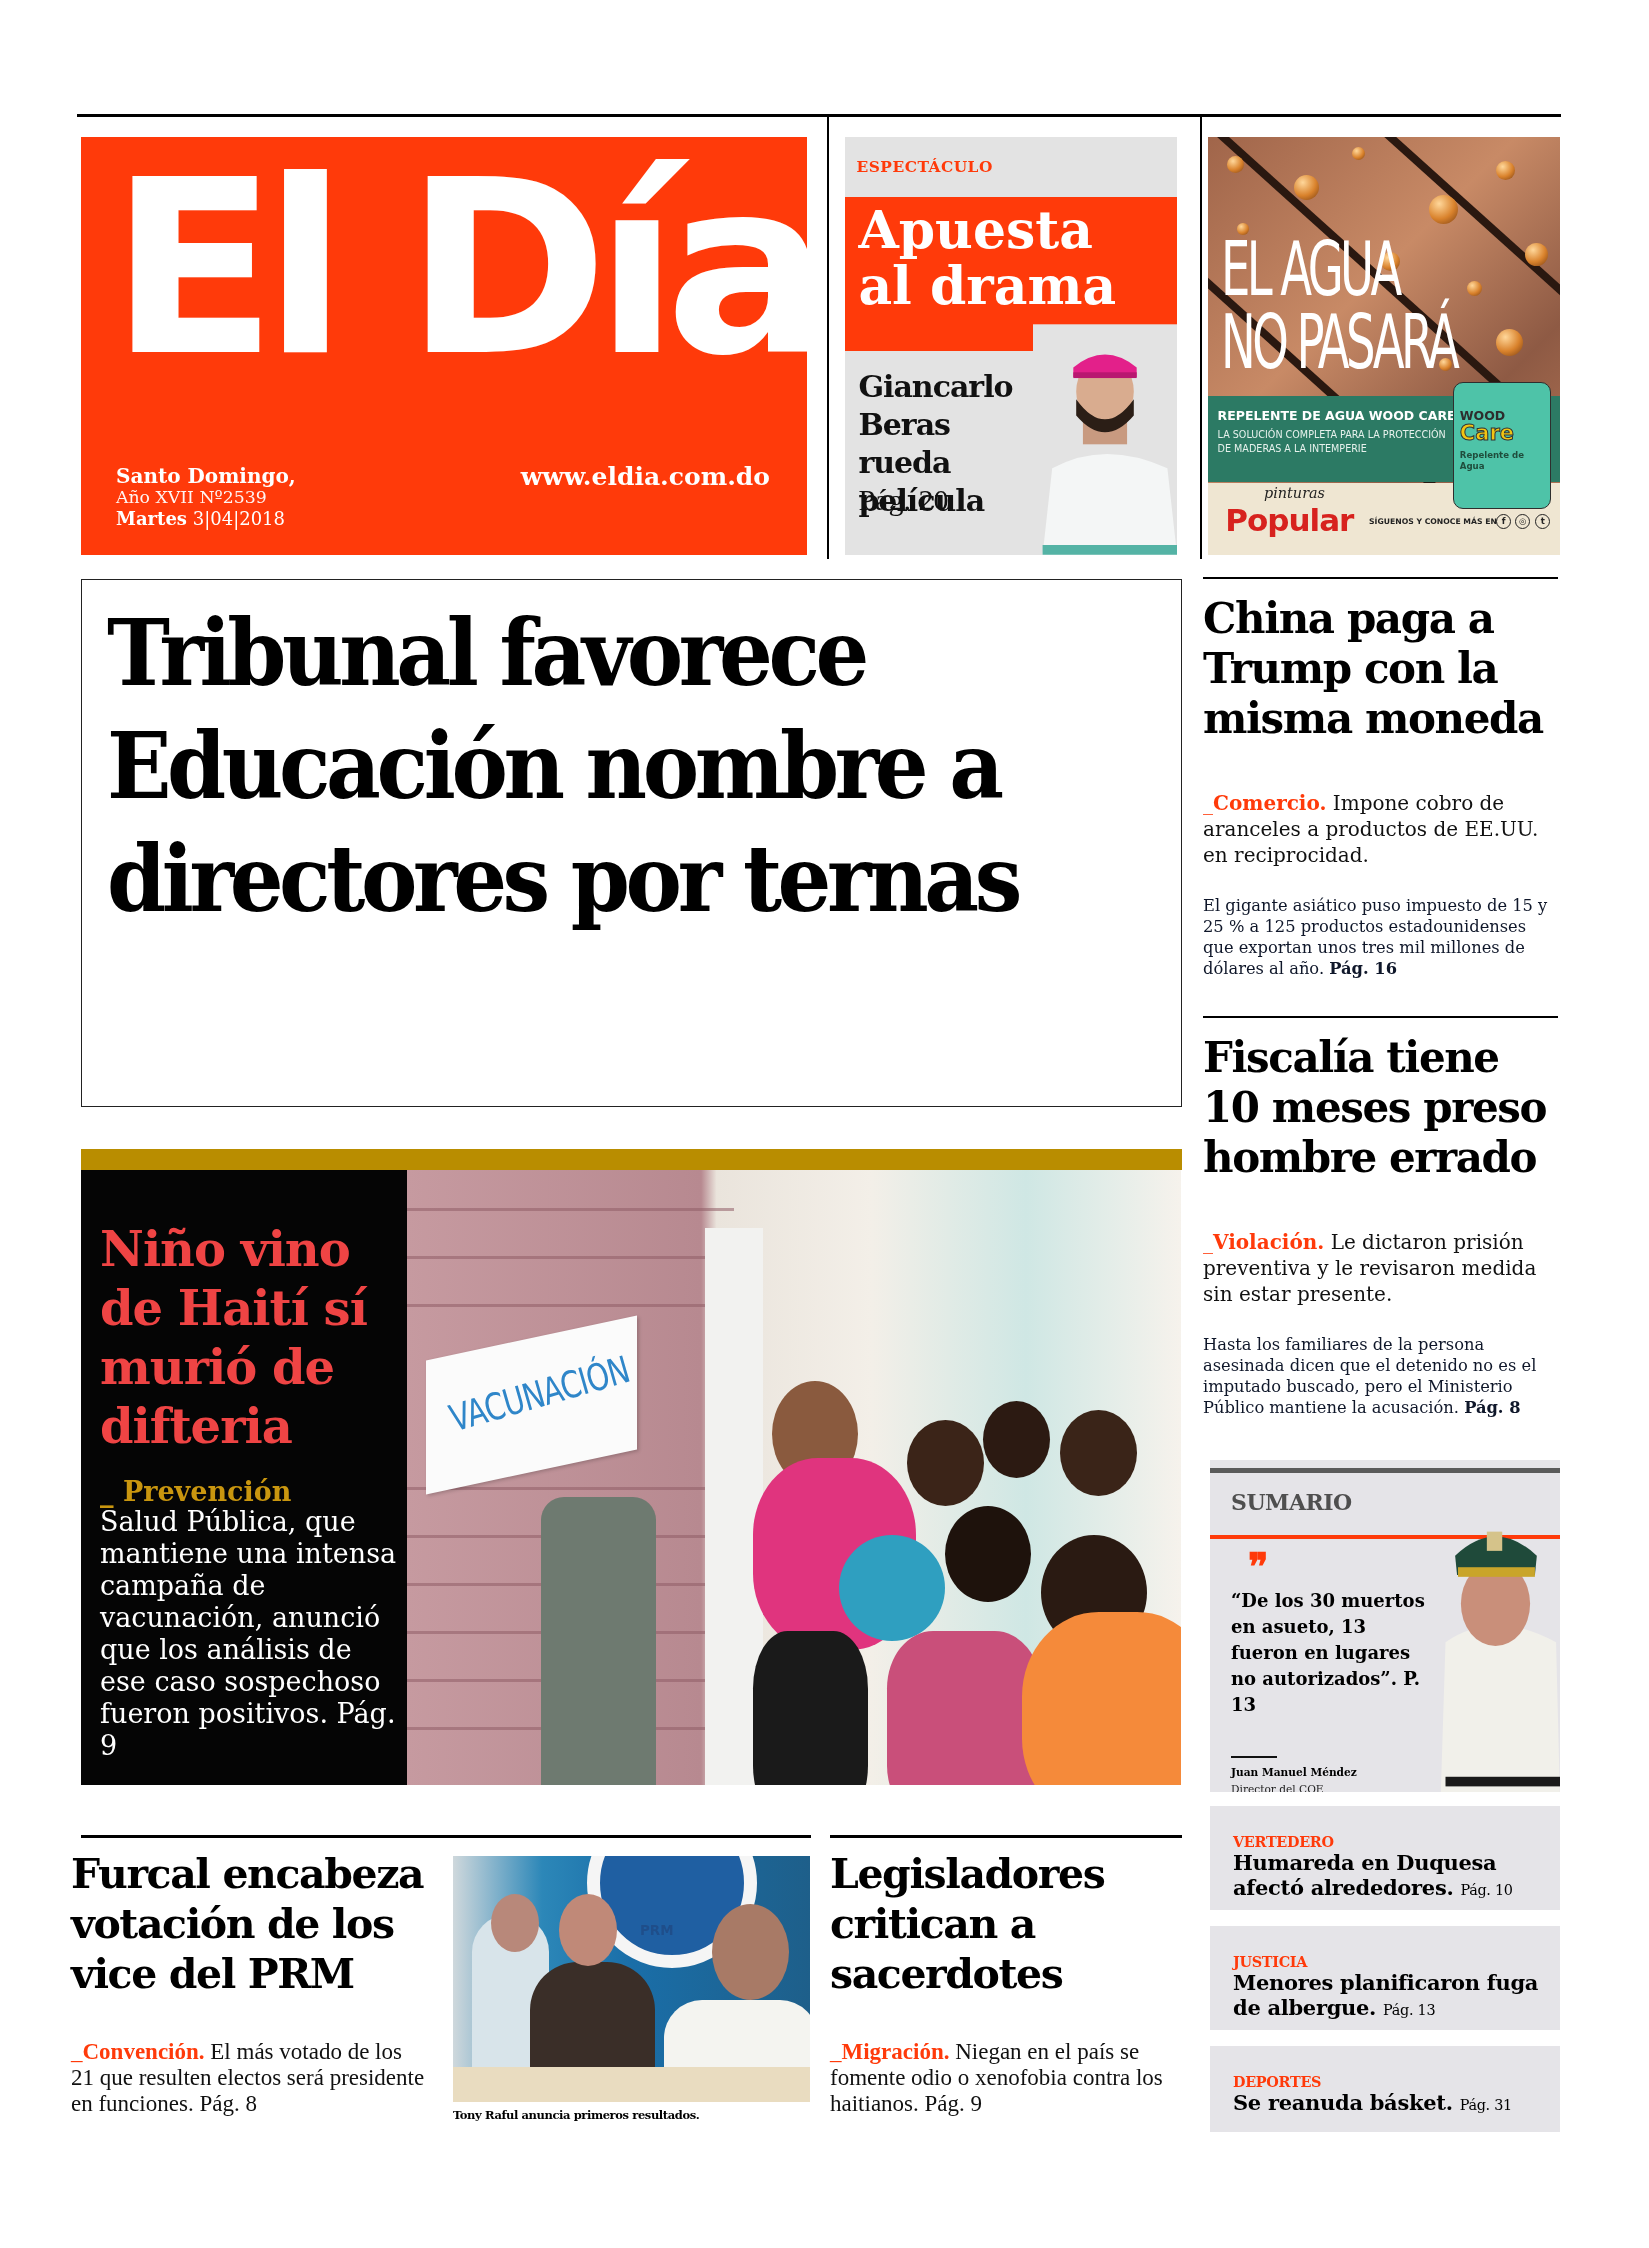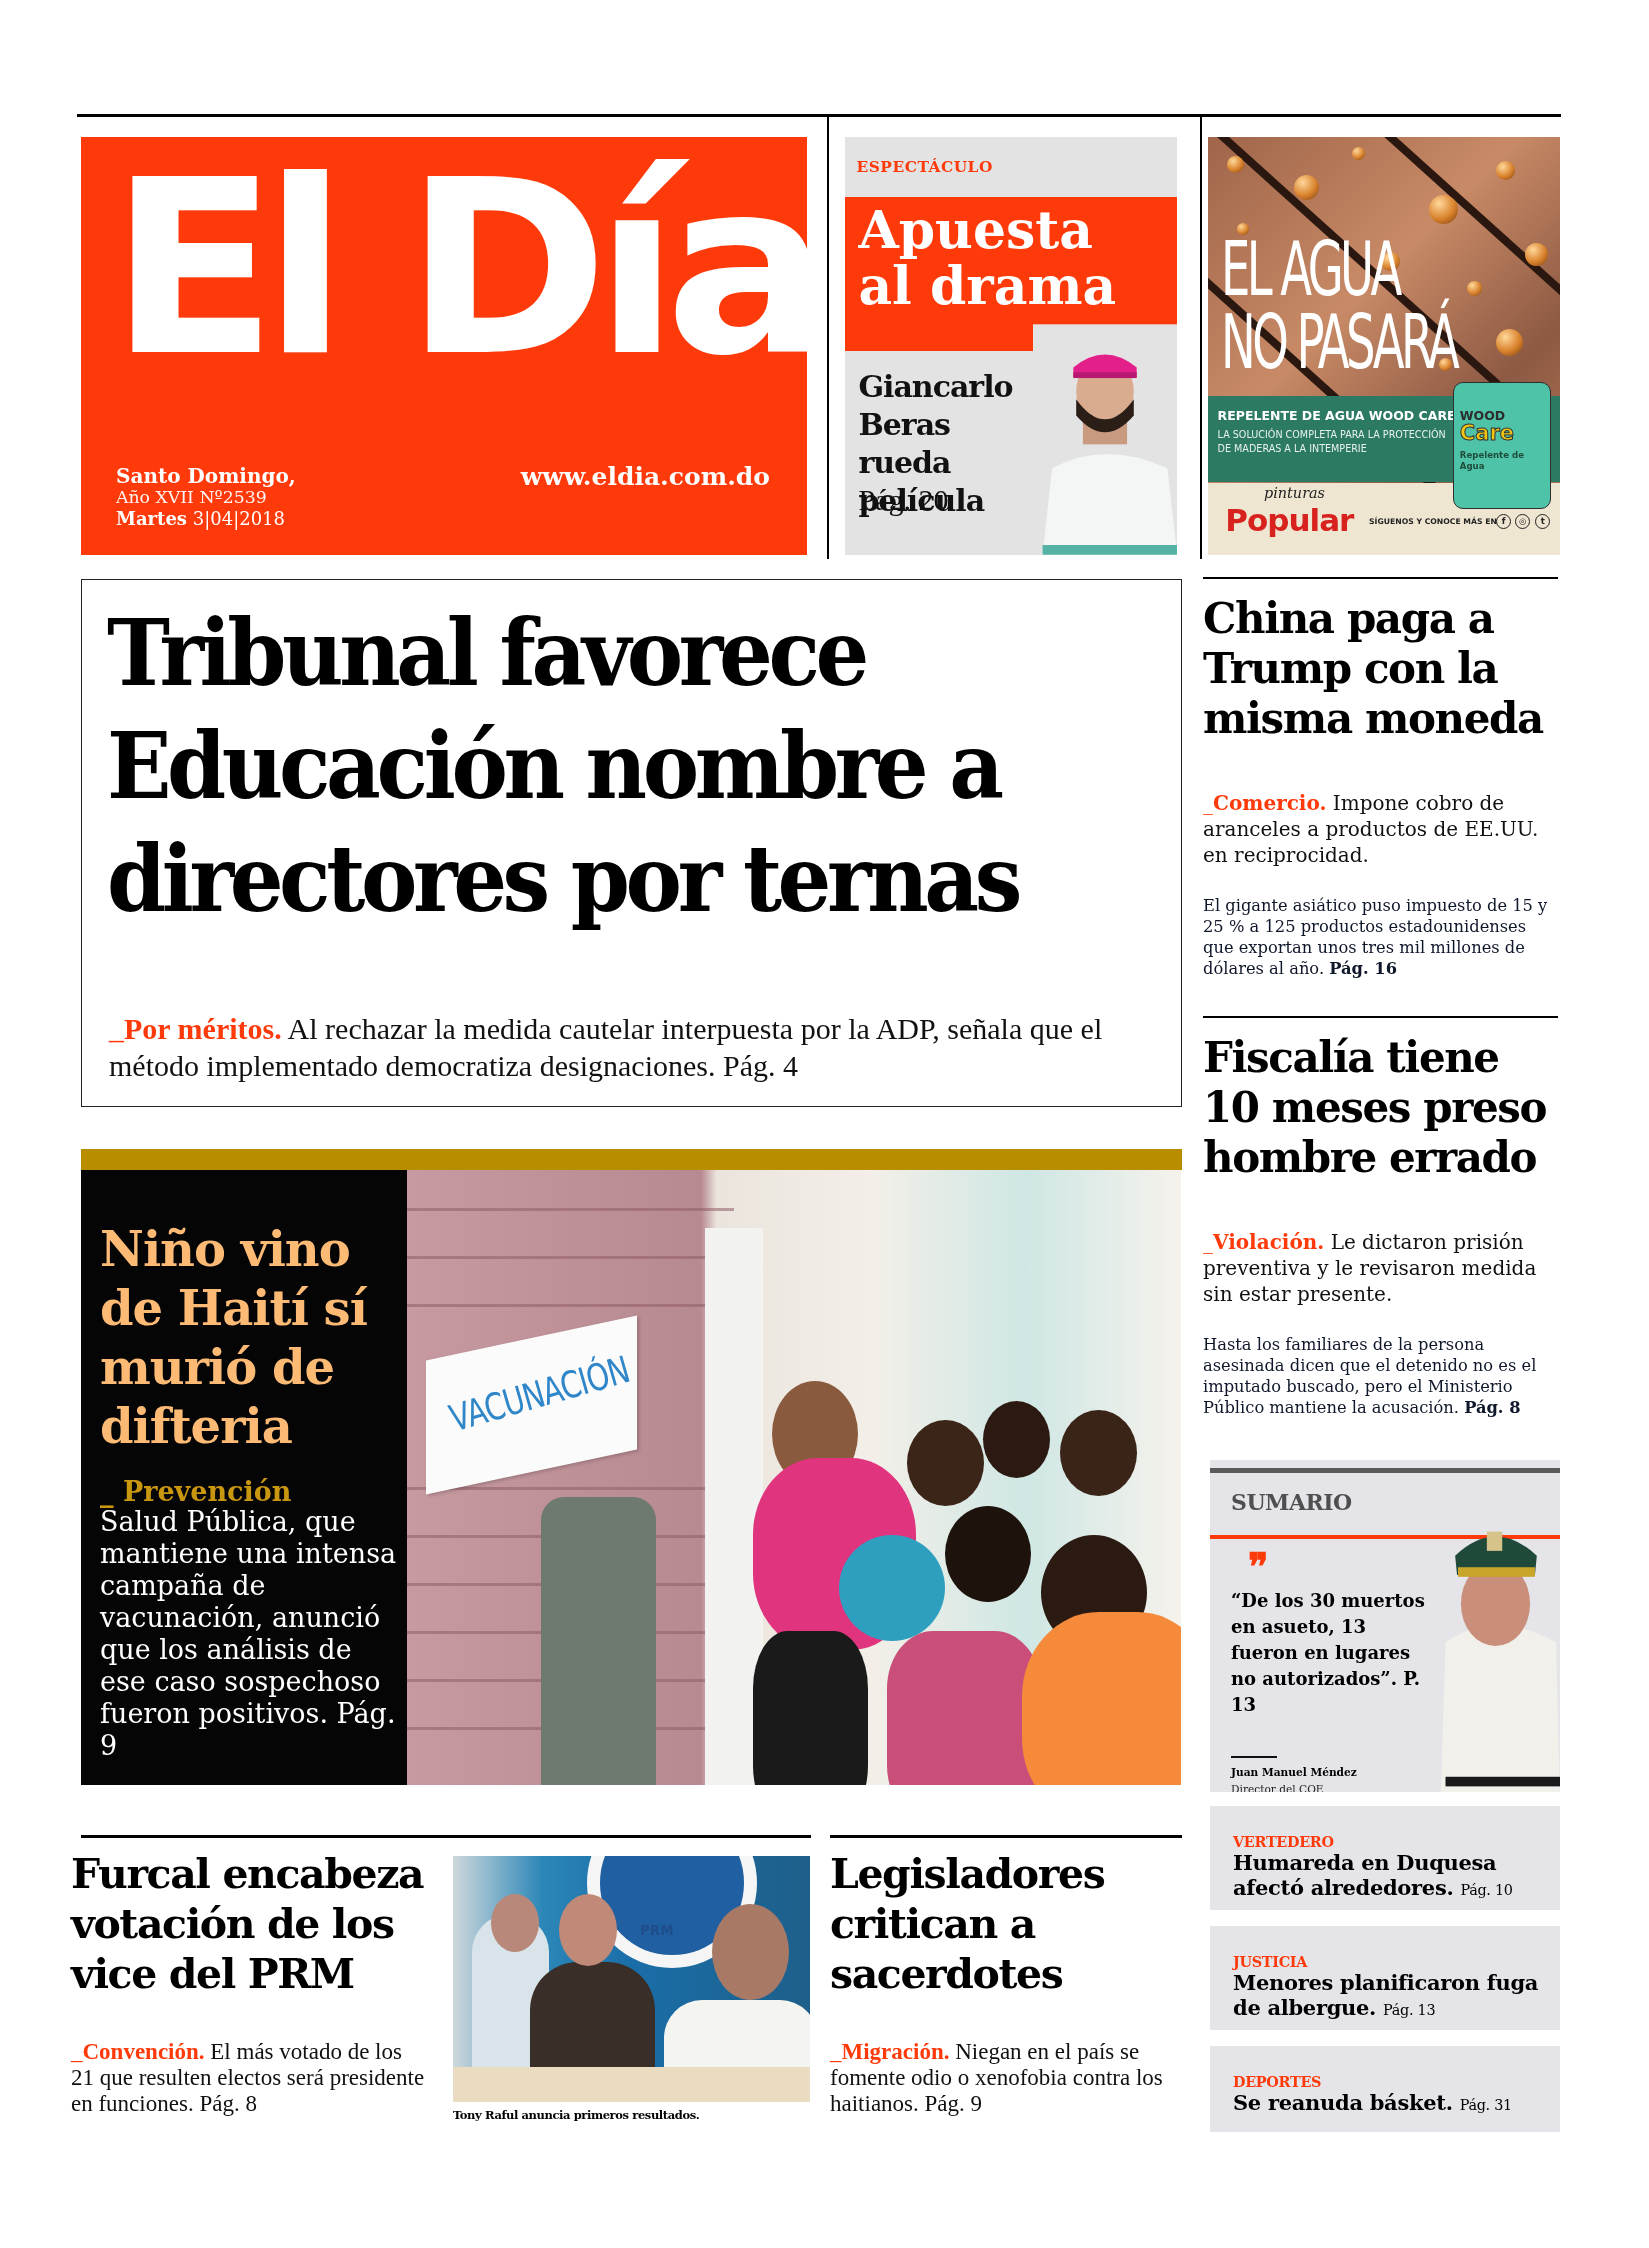--- a/index.html
+++ b/index.html
@@ -54,21 +54,21 @@
   
   .side-story { position:absolute; left:1203px; width:355px; }
   .side-title { font-family:"DejaVu Serif", serif; font-weight:bold; font-size:42px; line-height:50px; letter-spacing:-1.4px; color:#000; }
   .side-deck { font-family:"DejaVu Serif", serif; font-size:20px; line-height:26px; color:#111; margin-top:46px; }
   .side-body { font-family:"DejaVu Serif", serif; font-size:16.3px; line-height:21px; color:#0f172a; margin-top:27px; }
   .side-body b { font-weight:bold; }
 
   
   #gold-bar { left:81px; top:1149px; width:1101px; height:21px; background:#b98d00; }
   #haiti-black { left:81px; top:1170px; width:327px; height:615px; background:#050505; }
-  #haiti-title { position:absolute; left:19px; top:50px; color:#fdba74; font-weight:bold; font-size:48px; line-height:59px; letter-spacing:-1px; width:307px; }
+  #haiti-title { position:absolute; left:19px; top:50px; color:#ef4444; font-weight:bold; font-size:48px; line-height:59px; letter-spacing:-1px; width:307px; }
   #haiti-kicker { position:absolute; left:19px; top:306px; color:#c9960f; font-weight:bold; font-size:27px; }
   #haiti-body { position:absolute; left:19px; top:336px; color:#fff; font-size:27px; line-height:32px; width:298px; font-family:"DejaVu Serif", serif; }
   #haiti-photo { left:407px; top:1170px; width:774px; height:615px; overflow:hidden; background:linear-gradient(90deg,#c69aa0 0%,#b78990 38%,#eae4dc 40%,#f3efe8 60%,#cfe7e4 80%,#f6f2ec 100%); }
   .siding { position:absolute; left:0; width:327px; height:2.9px; background:#8f5d66; opacity:.55; }
   #vac-sign { position:absolute; left:19px; top:168px; width:211px; height:134px; background:#fbfbfb; transform:skewY(-12deg); box-shadow:1.9px 1.9px 3.8px rgba(0,0,0,.2); }
   #vac-text { position:absolute; left:38px; top:229px; color:#2f86c9; font-family:"DejaVu Sans", sans-serif; font-size:37px; transform:rotate(-16deg) scaleX(.78); transform-origin:left top; letter-spacing:-1px; }
   #mailbox { position:absolute; left:134px; top:327px; width:115px; height:288px; background:#6e7a70; border-radius:23px 23px 0 0; }
   .crowd { position:absolute; border-radius:50%; }
   #door { position:absolute; left:298px; top:58px; width:58px; height:557px; background:#f2f2f0; }
 
@@ -163,21 +163,20 @@
   <div id="ad-pint">pinturas</div>
   <div id="ad-popular">Popular</div>
   <div id="ad-follow">SÍGUENOS Y CONOCE MÁS EN</div>
   <div class="soc" style="left:288px;">f</div>
   <div class="soc" style="left:307px;">◎</div>
   <div class="soc" style="left:327px;">t</div>
 </div>
 
 <div id="main-box" class="abs">
   <div id="main-title">Tribunal favorece Educación nombre a directores por ternas</div>
-  <div id="main-deck"><span class="dash">_</span><span class="kicker">Por méritos.</span> <span>Al rechazar la medida cautelar interpuesta por la ADP, señala que el método implementado democratiza designaciones. Pág. 4</span></div>
 </div>
 
 <div class="rule" style="left:1203px;top:577px;width:355px;height:1.9px;"></div>
 <div class="side-story" style="top:594px;">
   <div class="side-title">China paga a Trump con la misma moneda</div>
   <div class="side-deck"><span class="dash">_</span><span class="kicker">Comercio.</span> <span>Impone cobro de aranceles a productos de EE.UU. en reciprocidad.</span></div>
   <div class="side-body"><span>El gigante asiático puso impuesto de 15 y 25 % a 125 productos estadounidenses que exportan unos tres mil millones de dólares al año.</span> <b>Pág. 16</b></div>
 </div>
 
 <div class="rule" style="left:1203px;top:1016px;width:355px;height:1.9px;"></div>

